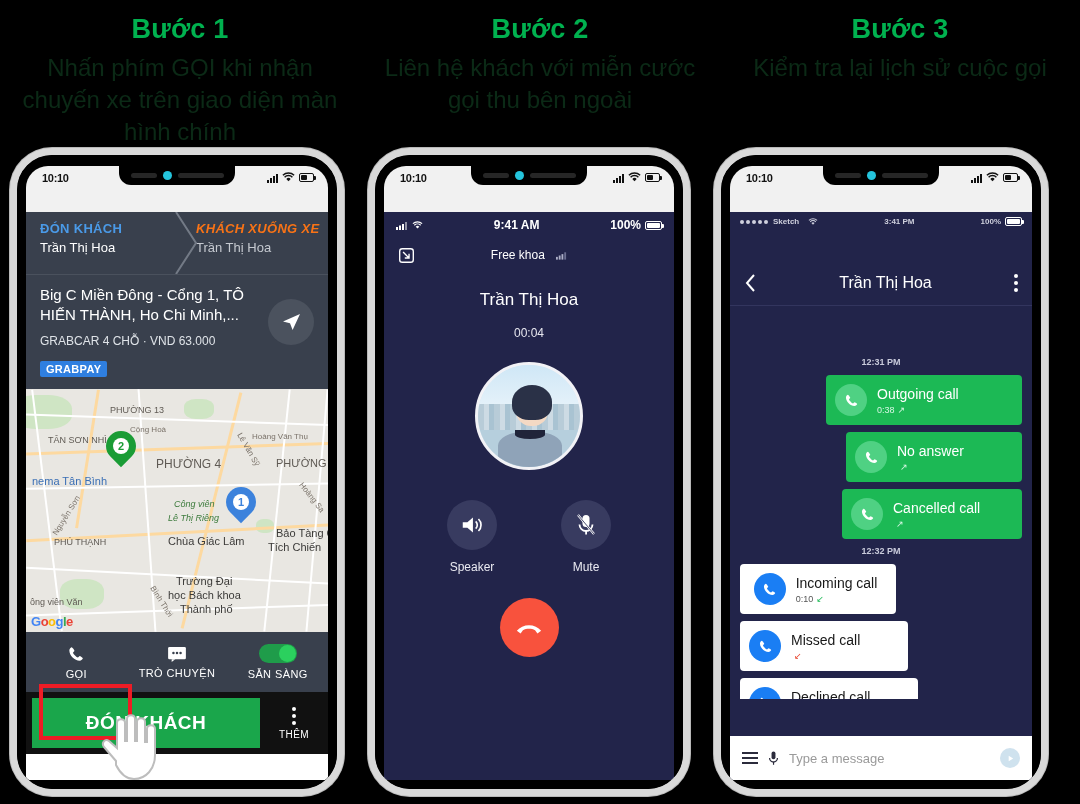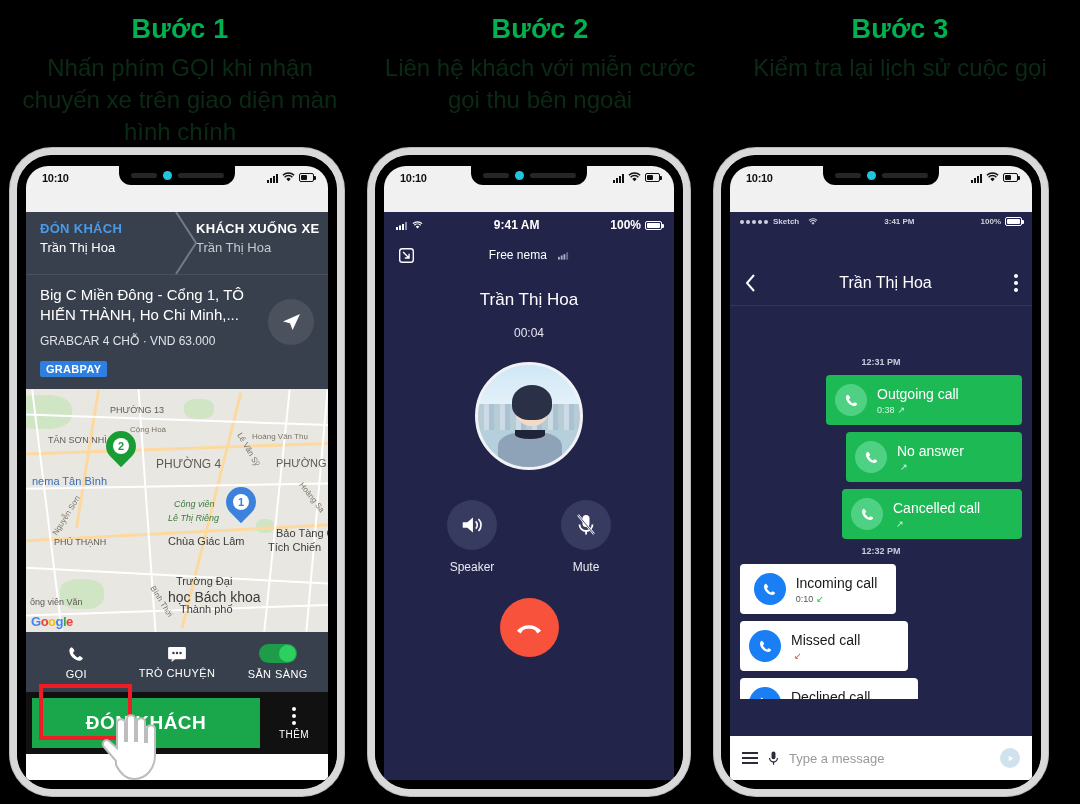--- a/index.html
+++ b/index.html
@@ -71,21 +71,21 @@
     overflow:hidden; background:#fff;
   }
 
   
   .grab-top{ background:#39404d; padding:0; }
   .grab-tabs{ display:flex; position:relative; height:62px; }
   .grab-tab{ flex:1; padding:9px 0 0 14px; }
   .grab-tab.right{ padding-left:24px; }
   .tab-label{ font-size:13px; font-weight:bold; letter-spacing:.3px; }
   .tab-label.pickup{ color:#4a9ae8; }
-  .tab-label.dropoff{ color:#ffffff; }
+  .tab-label.dropoff{ color:#f97316;font-style:italic; }
   .tab-name{ font-size:13px; color:#fff; margin-top:4px; }
   .tab-name.dim{ color:#c5c9d0; }
   .chev{
     position:absolute; left:148px; top:0; width:26px; height:62px;
   }
   .grab-addr{ background:#39404d; border-top:1px solid #4a515d; padding:10px 14px 12px 14px; position:relative;}
   .addr-text{ color:#fff; font-size:15px; line-height:20px; width:228px;}
   .addr-meta{ color:#dfe3e8; font-size:12px; margin-top:9px; }
   .grabpay{ display:inline-block; margin-top:13px; background:#2f7fe0; color:#fff;
             font-size:11px; font-weight:bold; padding:2px 6px; border-radius:2px; letter-spacing:.3px;}
@@ -286,21 +286,21 @@
         <div class="map-lbl blue" style="left:6px;top:86px;font-size:11px;">nema Tân Bình</div>
         <div class="map-lbl" style="left:204px;top:56px;transform:rotate(60deg);">Lê Văn Sỹ</div>
         <div class="map-lbl park" style="left:148px;top:110px;">Công viên</div>
         <div class="map-lbl park" style="left:142px;top:124px;">Lê Thị Riêng</div>
         <div class="map-lbl b" style="left:250px;top:138px;font-size:11px;color:#3b3a38;">Bảo Tàng C</div>
         <div class="map-lbl b" style="left:242px;top:152px;font-size:11px;color:#3b3a38;">Tích Chiến</div>
         <div class="map-lbl b" style="left:28px;top:148px;">PHÚ THẠNH</div>
         <div class="map-lbl b" style="left:142px;top:146px;font-size:11px;color:#3b3a38;">Chùa Giác Lâm</div>
         <div class="map-lbl" style="left:18px;top:122px;transform:rotate(-58deg);">Nguyễn Sơn</div>
         <div class="map-lbl b" style="left:150px;top:186px;font-size:11px;color:#3b3a38;">Trường Đại</div>
-        <div class="map-lbl b" style="left:142px;top:200px;font-size:14px;color:#3b3a38;">học Bách khoa</div>
+        <div class="map-lbl b" style="left:142px;top:200px;font-size:11px;color:#3b3a38;">học Bách khoa</div>
         <div class="map-lbl b" style="left:154px;top:214px;font-size:11px;color:#3b3a38;">Thành phố</div>
         <div class="map-lbl b" style="left:4px;top:208px;">ông viên Văn</div>
         <div class="map-lbl" style="left:268px;top:104px;transform:rotate(52deg);">Hoàng Sa</div>
         <div class="map-lbl" style="left:118px;top:208px;transform:rotate(58deg);">Bình Thới</div>
 
         <div class="pin" style="left:80px;top:42px;">
           <div class="body" style="background:#1a9c35;">
               <div class="num" style="color:#1a9c35;">2</div>
             </div>
         </div>
@@ -404,21 +404,21 @@
             <span class="ios-batt"></span>
           </div>
         </div>
 
         <div class="call-top">
           <svg width="17" height="17" viewBox="0 0 20 20">
             <rect x="2" y="2" width="16" height="16" rx="3" stroke="#fff" stroke-width="1.6" fill="none"></rect>
             <path d="M6 6 L13 13 M13 8 L13 13 L8 13" stroke="#fff" stroke-width="1.6" fill="none"></path>
           </svg>
           <div class="free-call">
-            <span>Free nema</span>
+            <span>Free khoa</span>
             <svg width="11" height="9" viewBox="0 0 12 9" style="margin-left:8px;vertical-align:middle;">
                 <rect x="0" y="6" width="2" height="3" fill="#aeb0c8"></rect>
                 <rect x="3" y="4.5" width="2" height="4.5" fill="#aeb0c8"></rect>
                 <rect x="6" y="3" width="2" height="6" fill="#aeb0c8"></rect>
                 <rect x="9" y="1" width="2" height="8" fill="#6b6e90"></rect>
               </svg>
           </div>
         </div>
 
         <div class="call-name">Trần Thị Hoa</div>

